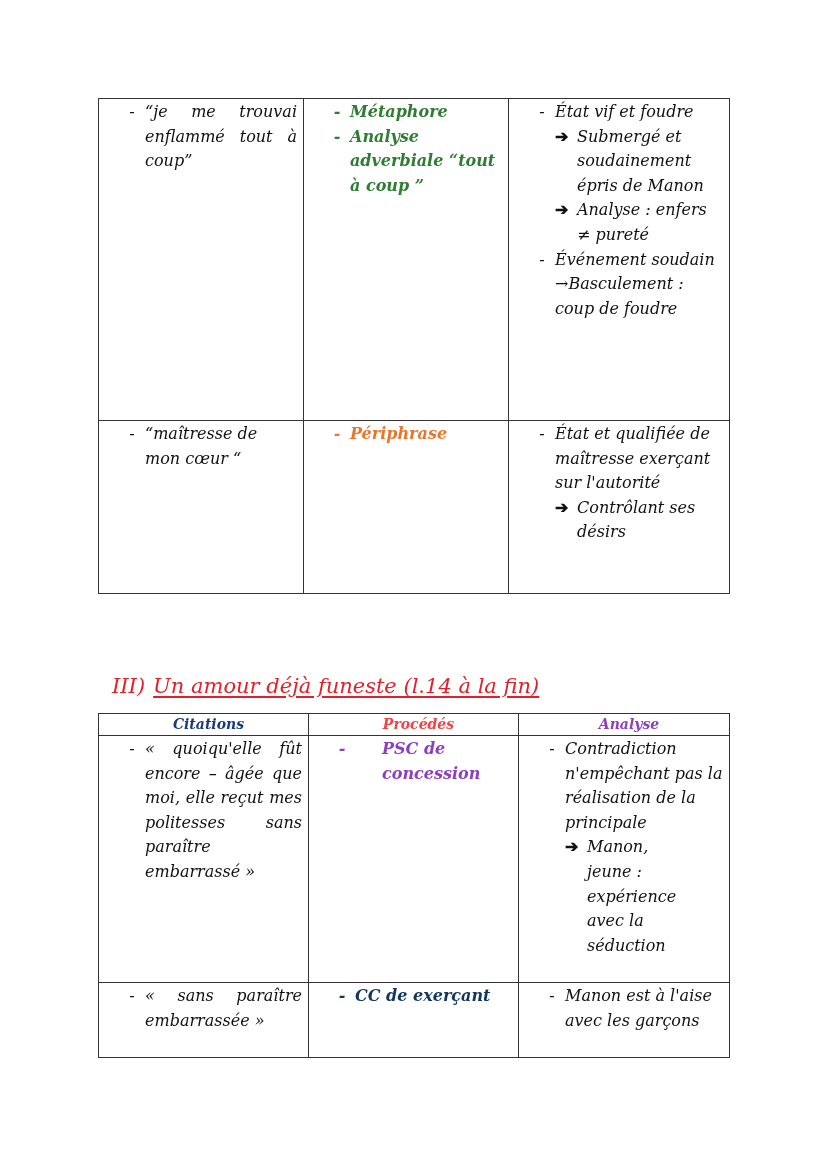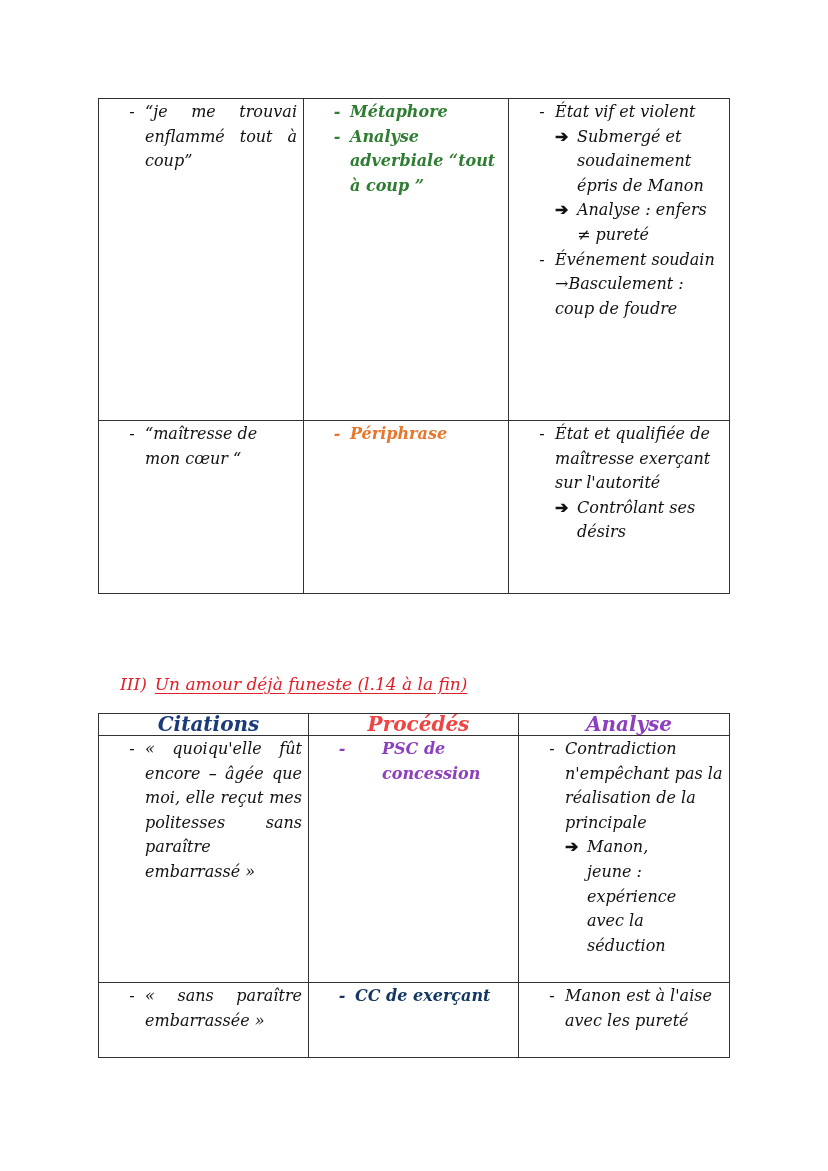--- a/index.html
+++ b/index.html
@@ -32,21 +32,21 @@
     .t1 col.c1 { width: 205px; }
     .t1 col.c2 { width: 205px; }
     .t1 col.c3 { width: 221px; }
     .t1 tr.r1 td { height: 321px; }
     .t1 tr.r2 td { height: 172px; }
 
     .t2 { left: 98px; top: 713px; width: 631px; }
     .t2 col.c1 { width: 210px; }
     .t2 col.c2 { width: 210px; }
     .t2 col.c3 { width: 211px; }
-    .t2 tr.head th { height: 21px; font-size: 20px; line-height: 21px; font-weight: bold; text-align: center; padding-left: 10px; }
+    .t2 tr.head th { height: 21px; font-size: 14px; line-height: 21px; font-weight: bold; text-align: center; padding-left: 10px; }
     .t2 tr.r1 td { height: 246px; }
     .t2 tr.r2 td { height: 74px; }
 
     .cell { position: relative; padding: 1px 6px 0 0; }
     .item { display: flex; }
     .dash { width: 26px; flex: none; text-align: center; padding-left: 20px; }
     .txt { flex: 1; }
     .justify { text-align: justify; text-align-last: left; }
     .arrow-item { display: flex; padding-left: 56px; }
     .arrow { width: 22px; flex: none; font-style: normal; font-weight: bold; }
@@ -56,23 +56,23 @@
     .green { color: #2e7d32; font-weight: bold; }
     .orange { color: #e8762b; font-weight: bold; }
     .purple { color: #8e3fc0; font-weight: bold; }
     .navy { color: #12365f; font-weight: bold; }
     .head-blue { color: #1a3a7a; }
     .head-black { color: #ef4444; }
     .head-purple { color: #8e3fc0; font-weight: normal; margin-top: 21px; }
 
     .section-title {
       position: absolute;
-      left: 120px;
+      left: 112px;
       top: 674px;
-      font-size: 17px;
+      font-size: 21px;
       color: #e0202a;
       white-space: nowrap;
     }
     .section-title .num { margin-right: 8px; }
     .section-title .label { text-decoration: underline; text-underline-offset: 3px; }
   </style>
 </head>
 <body>
 
 <table class="t1">
@@ -100,21 +100,21 @@
         <div class="item">
           <span class="dash">-</span>
           <span class="txt">Analyse adverbiale “tout à coup ”</span>
         </div>
       </div>
     </td>
     <td>
       <div class="cell">
         <div class="item">
           <span class="dash">-</span>
-          <span class="txt">État vif et violent</span>
+          <span class="txt">État vif et foudre</span>
         </div>
         <div class="arrow-item" style="padding-left:46px;">
           <span class="arrow">➔</span>
           <span class="arrow-txt">Submergé et soudainement épris de Manon</span>
         </div>
         <div class="arrow-item" style="padding-left:46px;">
           <span class="arrow">➔</span>
           <span class="arrow-txt">Analyse : enfers ≠ pureté</span>
         </div>
         <div class="item">
@@ -220,19 +220,19 @@
         <div class="item">
           <span class="dash">-</span>
           <span class="txt">CC de exerçant</span>
         </div>
       </div>
     </td>
     <td>
       <div class="cell">
         <div class="item">
           <span class="dash">-</span>
-          <span class="txt">Manon est à l'aise avec les pureté</span>
+          <span class="txt">Manon est à l'aise avec les garçons</span>
         </div>
       </div>
     </td>
   </tr>
 </tbody>
   </table>
 
 </body></html>

